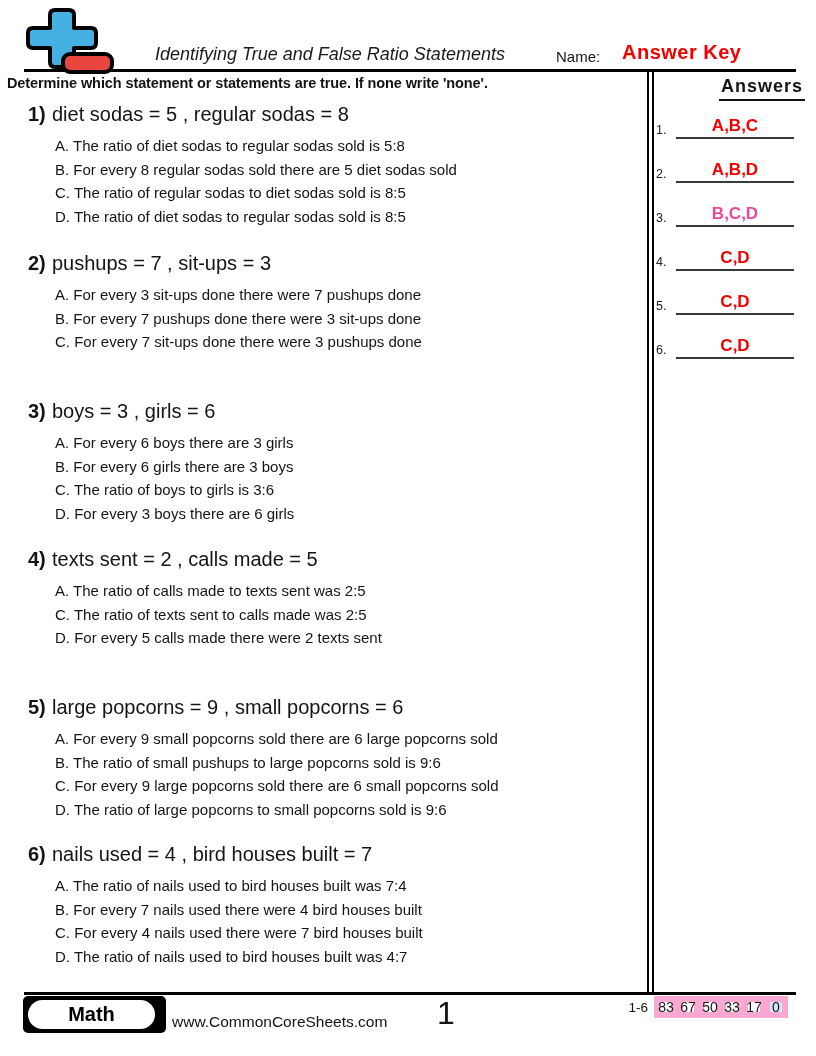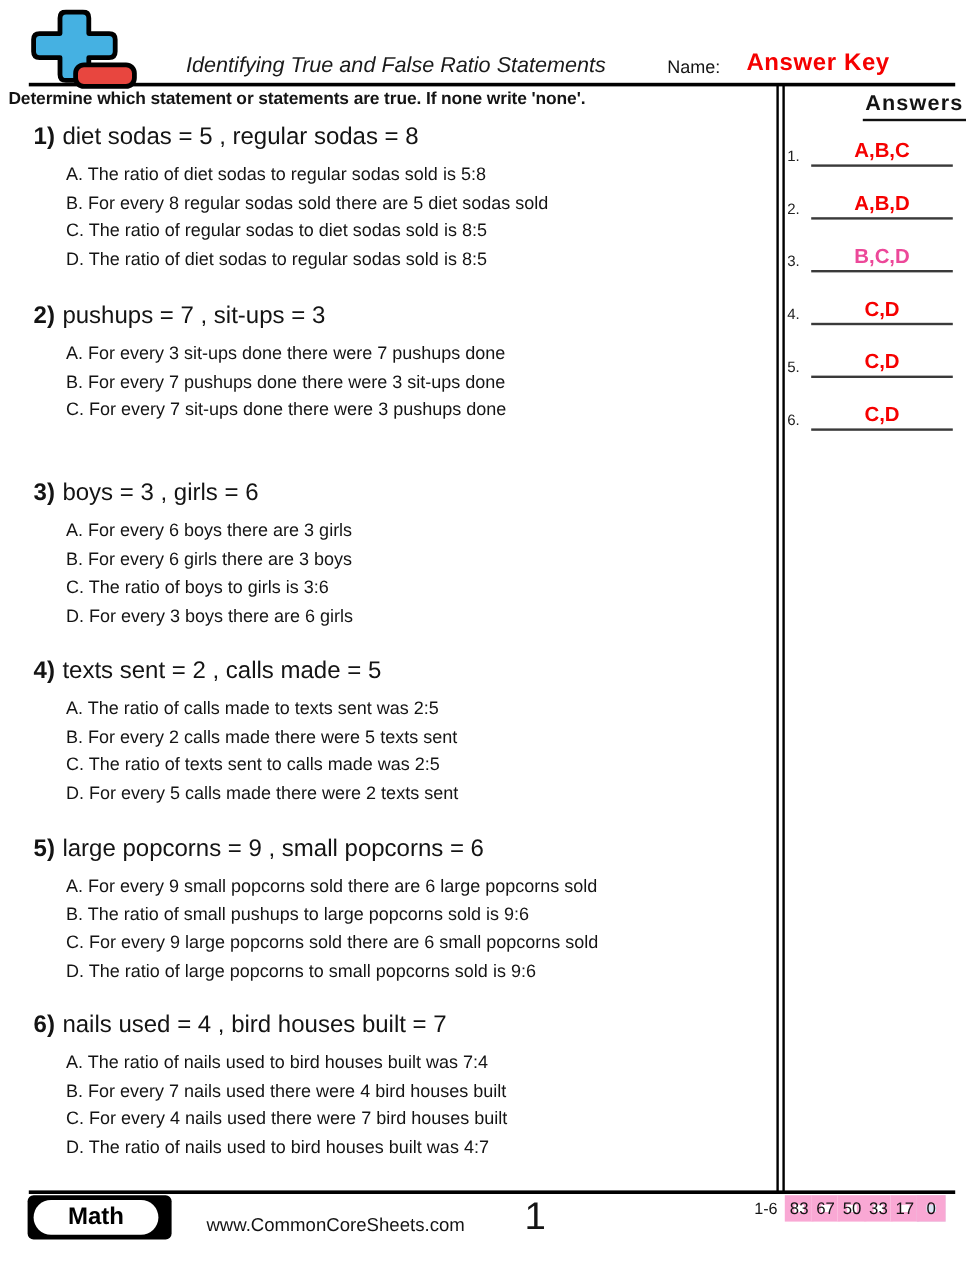--- a/index.html
+++ b/index.html
@@ -32,31 +32,31 @@
 
   
   .question { position:absolute; left:28px; width:600px; }
   .stem { font-size:20px; }
   .stem .qnum { display:inline-block; width:24px; font-weight:bold; }
   .options { margin:8px 0 0 27px; }
   .option { font-size:15px; line-height:23.5px; white-space:nowrap; }
 
   
   .footer-line { position:absolute; left:24px; top:992px; width:772px; height:3px; background:#000; }
-  .math-badge { position:absolute; left:23px; top:996px; width:120px; height:37px;
+  .math-badge { position:absolute; left:23px; top:996px; width:143px; height:37px;
     background:#000; border-radius:5px; }
   .math-badge .pill { position:absolute; left:5px; top:4px; right:11px; bottom:4px;
     background:#fff; border-radius:15px; display:flex; align-items:center; justify-content:center;
     font-size:20px; font-weight:bold; color:#000; }
   .website { position:absolute; left:172px; top:1013px; font-size:15.5px; }
   .page-number { position:absolute; left:428px; top:995px; width:36px; text-align:center;
     font-size:32px; font-weight:400; }
   .score-range { position:absolute; left:612px; top:1000px; width:36px; text-align:right; font-size:13.5px; }
   .score-table { position:absolute; left:654px; top:996px; display:flex; }
-  .score-cell { width:24px; height:22px; border:8px solid #f9a8d4; margin-left:-2px;
+  .score-cell { width:24px; height:22px; border:6px solid #f9a8d4; margin-left:-2px;
     display:flex; align-items:center; justify-content:center; font-size:14px; background:#fff; }
   .score-cell:first-child { margin-left:0; }
   .score-cell.highlight { background:#d9e4f3; }
 </style>
 </head>
 <body>
 
 <div class="page">
 
   <svg class="logo" viewBox="0 0 92 68" xmlns="http://www.w3.org/2000/svg">
@@ -134,21 +134,20 @@
       <div class="option">D. For every 3 boys there are 6 girls</div>
     </div>
   </div>
 
   <div class="question" style="top:548px">
     <div class="stem">
       <span class="qnum">4)</span><span>texts sent = 2 , calls made = 5</span>
     </div>
     <div class="options">
       <div class="option">A. The ratio of calls made to texts sent was 2:5</div>
-      <div class="option">B. For every 2 calls made there were 5 texts sent</div>
       <div class="option">C. The ratio of texts sent to calls made was 2:5</div>
       <div class="option">D. For every 5 calls made there were 2 texts sent</div>
     </div>
   </div>
 
   <div class="question" style="top:696px">
     <div class="stem">
       <span class="qnum">5)</span><span>large popcorns = 9 , small popcorns = 6</span>
     </div>
     <div class="options">

